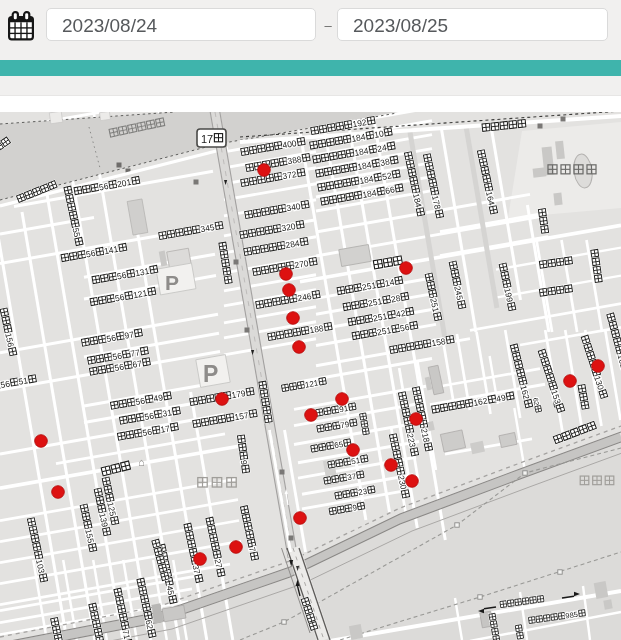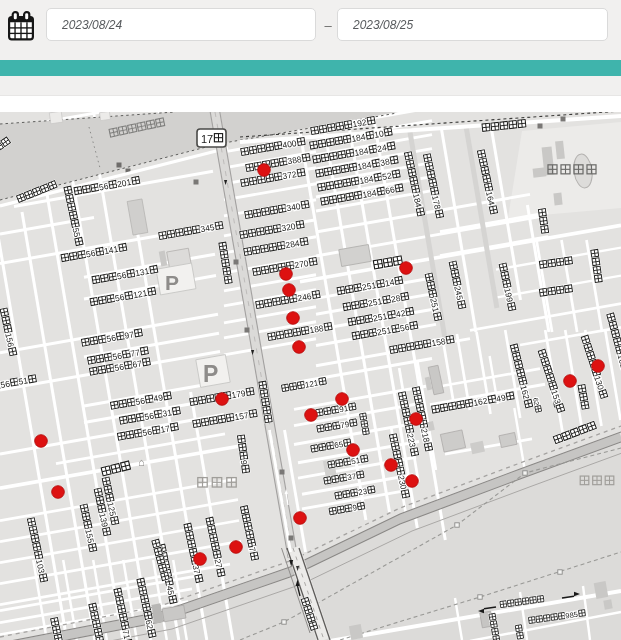--- a/index.html
+++ b/index.html
@@ -1,17 +1,17 @@
 <!DOCTYPE html>
 <html><head><meta charset="utf-8"><style>
 html,body{margin:0;padding:0;width:621px;height:640px;overflow:hidden;background:#fff;
 font-family:"Liberation Sans",sans-serif;}
 .topbar{position:absolute;left:0;top:0;width:621px;height:60px;background:#f1f0ef;}
 .inp{position:absolute;top:8px;height:33px;background:#fff;border:1px solid #dadada;border-radius:5px;
-font-size:12px;color:#56595c;line-height:33px;padding-left:15px;box-sizing:border-box;font-style:italic;}
+font-size:19px;color:#56595c;line-height:33px;padding-left:15px;box-sizing:border-box;}
 .dash{position:absolute;left:319px;top:0;width:18px;text-align:center;line-height:52px;color:#666;font-size:13px;}
 .teal{position:absolute;left:0;top:60px;width:621px;height:16px;background:#3fb4ac;}
 .strip{position:absolute;left:0;top:76px;width:621px;height:19px;background:#f1f0ef;border-bottom:1px solid #e7e6e5;}
 .map{position:absolute;left:0;top:112px;width:621px;height:528px;}
 </style></head>
 <body>
 <div class="topbar">
 <svg style="position:absolute;left:8px;top:11px" width="26" height="30" viewBox="0 0 26 30">
  <rect x="1.1" y="6.0" width="23.8" height="22.4" rx="2.6" fill="#ffffff" stroke="#161616" stroke-width="2.2"></rect>
  <path d="M1.1 8.6 q0-2.6 2.6-2.6 h18.6 q2.6 0 2.6 2.6 v2.6 h-23.8 z" fill="#161616"></path>

